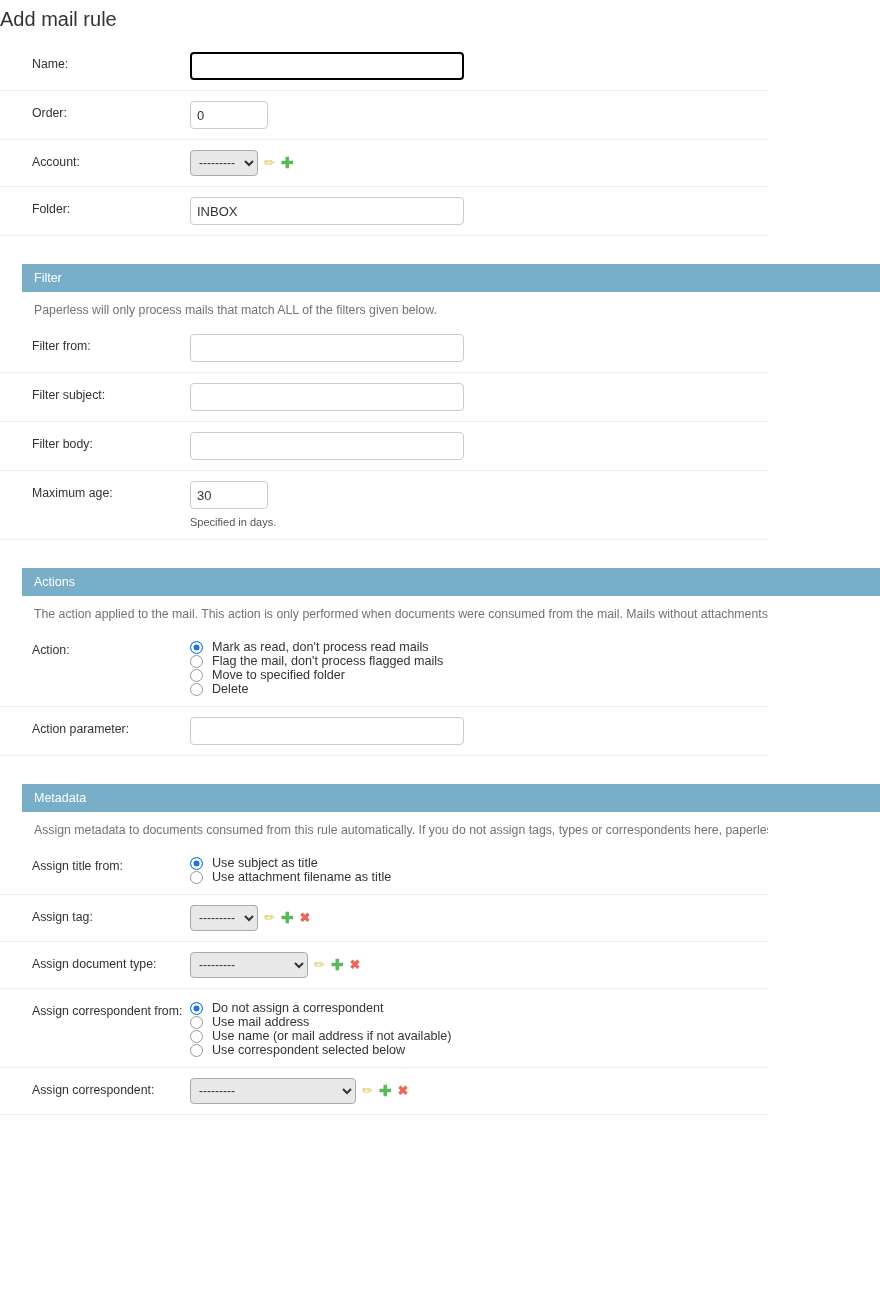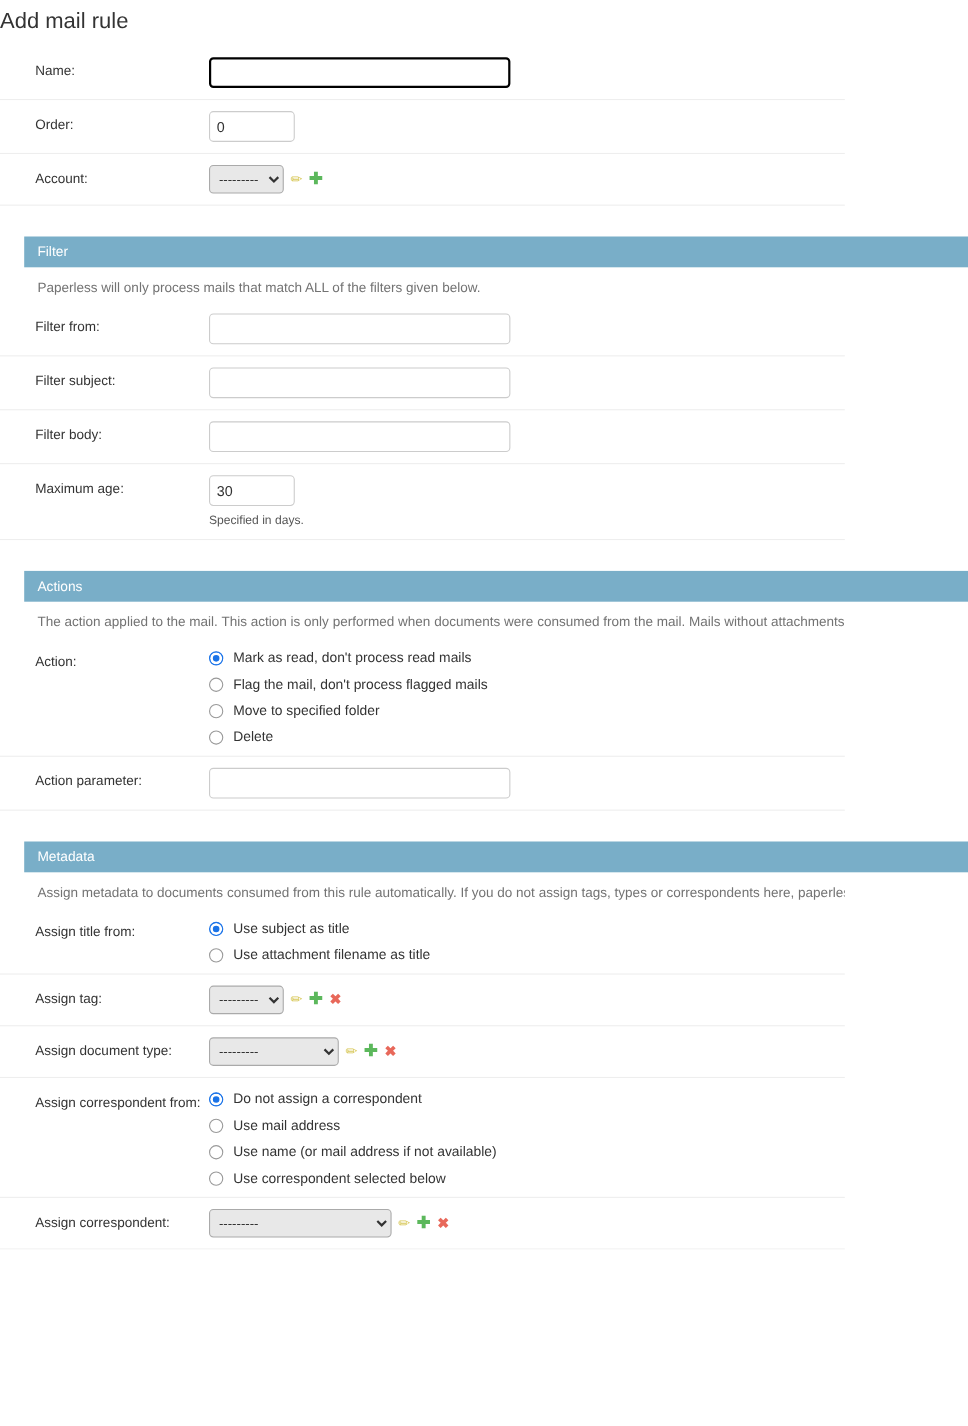--- a/index.html
+++ b/index.html
@@ -105,21 +105,21 @@
   }
   .section-desc {
     font-size: 12.3px;
     color: #737373;
     padding: 10px 0 6px 34px;
     line-height: 16px;
     white-space: nowrap;
     overflow: hidden;
   }
 
-  .radio-list { display: flex; flex-direction: column; gap: 10px; padding-top: 2px; }
+  .radio-list { display: flex; flex-direction: column; padding-top: 2px; }
   .radio-item { display: flex; align-items: center; gap: 9px; }
   .radio {
     width: 13px; height: 13px; border-radius: 50%;
     border: 1px solid #999; background: #fff; flex: 0 0 13px;
     position: relative;
   }
   .radio.checked {
     border: 1px solid #1a73e8;
     background: #1a73e8;
     box-shadow: inset 0 0 0 2.5px #fff;
@@ -160,20 +160,26 @@
     <div class="label-cell bold">Account:</div>
     <div class="field-cell inline-row">
       <select class="sel-small">
         <option>---------</option>
       </select>
       <a class="icon-btn icon-pencil">✏</a>
       <a class="icon-btn icon-plus">✚</a>
     </div>
   </div>
 
+  <div class="row">
+    <div class="label-cell bold">Folder:</div>
+    <div class="field-cell">
+      <input class="w-wide" type="text" value="INBOX" style="">
+    </div>
+  </div>
 
   <div class="spacer-block"></div>
 
   <div class="section-header">Filter</div>
   <div class="section-desc">Paperless will only process mails that match ALL of the filters given below.</div>
 
   <div class="row">
     <div class="label-cell">Filter from:</div>
     <div class="field-cell">
       <input class="w-wide" type="text" value="" style="">

